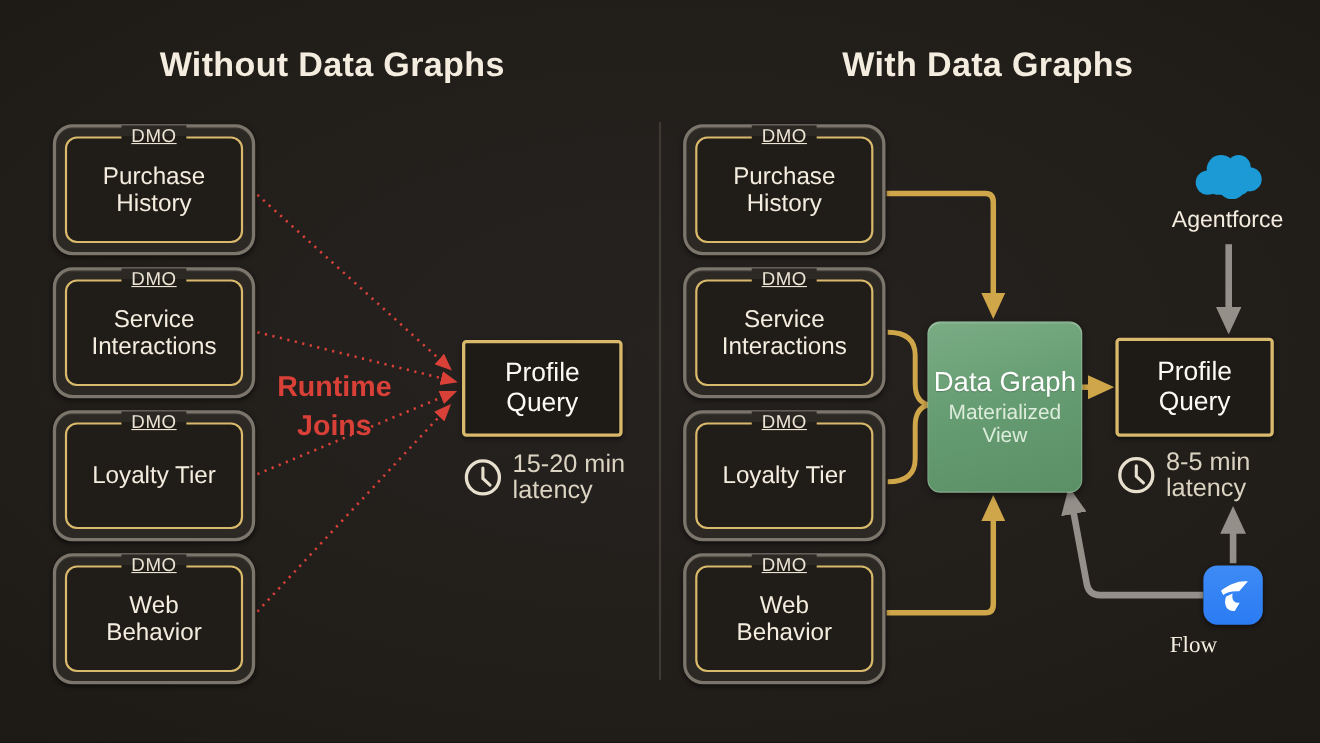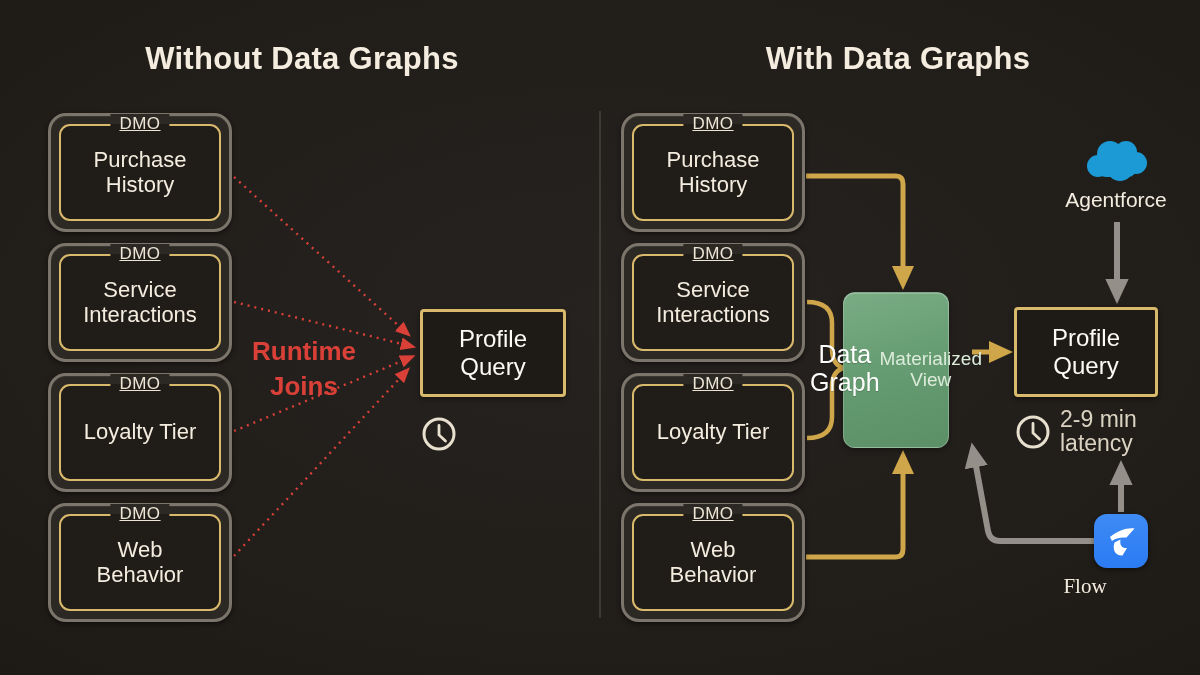--- a/index.html
+++ b/index.html
@@ -54,25 +54,25 @@
   .latency-r{left:1015px;top:407px;}
   .latency .txt{width:112px;font-size:23px;line-height:1.06;color:var(--latency,#dbd3c2);}
 
   .join-label{
     position:absolute;left:252px;top:334px;width:104px;text-align:center;
     color:var(--red,#d84038);font-size:26px;line-height:1.35;font-weight:700;
   }
 
   
   .data-graph{
-    position:absolute;left:843px;top:292px;width:106px;height:156px;border-radius:12px;
+    position:absolute;left:843px;top:292px;width:141px;height:156px;border-radius:12px;
     background:linear-gradient(165deg,#7aac84 0%,#679d72 45%,#5b8f66 100%);
     border:1.5px solid rgba(255,255,255,.22);
     box-shadow:0 2px 6px rgba(0,0,0,.4), inset 0 1px 0 rgba(255,255,255,.22);
-    display:flex;flex-direction:row;align-items:center;justify-content:center;text-align:center;color:#fff;
+    display:flex;flex-direction:column;align-items:center;justify-content:center;text-align:center;color:#fff;
   }
   .data-graph .dg-title{font-size:25px;line-height:1.12;margin-bottom:5px;text-shadow:0 1px 1px rgba(0,0,0,.2);}
   .data-graph .dg-sub{font-size:19px;line-height:1.1;color:#dcecdb;width:120px;}
 
   
   .agentforce-label{position:absolute;left:1041px;top:188px;width:150px;text-align:center;font-size:21px;color:var(--cream,#f3ecdf);}
   .flow-tile{
     position:absolute;left:1094px;top:514px;width:54px;height:54px;border-radius:13px;
     background:linear-gradient(180deg,#3e8bf5,var(--flow-blue,#2b7bf3));
     box-shadow:0 2px 5px rgba(0,0,0,.45);
@@ -176,29 +176,33 @@
     <span class="dmo-tag">DMO</span>
     <div class="dmo-inner">Loyalty Tier</div>
   </div>
   <div class="dmo col-r row3">
     <span class="dmo-tag">DMO</span>
     <div class="dmo-inner">Web Behavior</div>
   </div>
 
   <div class="join-label">Runtime Joins</div>
   <div class="query query-l">Profile Query</div>
+  <div class="latency latency-l">
+    <span style="width:36px;"></span>
+    <div class="txt">15-20 min latency</div>
+  </div>
 
   <div class="data-graph">
     <div class="dg-title">Data Graph</div>
     <div class="dg-sub">Materialized View</div>
   </div>
   <div class="query query-r">Profile Query</div>
   <div class="latency latency-r">
     <span style="width:36px;"></span>
-    <div class="txt">2-9 min latency</div>
+    <div class="txt">8-5 min latency</div>
   </div>
 
   <div class="agentforce-label">Agentforce</div>
 
   <div class="flow-tile">
     <svg width="54" height="54" viewBox="0 0 54 54">
       <path class="flow-glyph" d="M16,23 C24,16.5 33,13.5 40.5,14.5 L32.5,23.5 C26,23 21,24.5 18,27 Z"></path>
       <path class="flow-glyph" d="M26.5,25.5 C25.5,31.5 28,34.5 33,34 L28.5,41.5 C21.5,42 18,36 20.5,28.5 Z"></path>
     </svg>
   </div>

